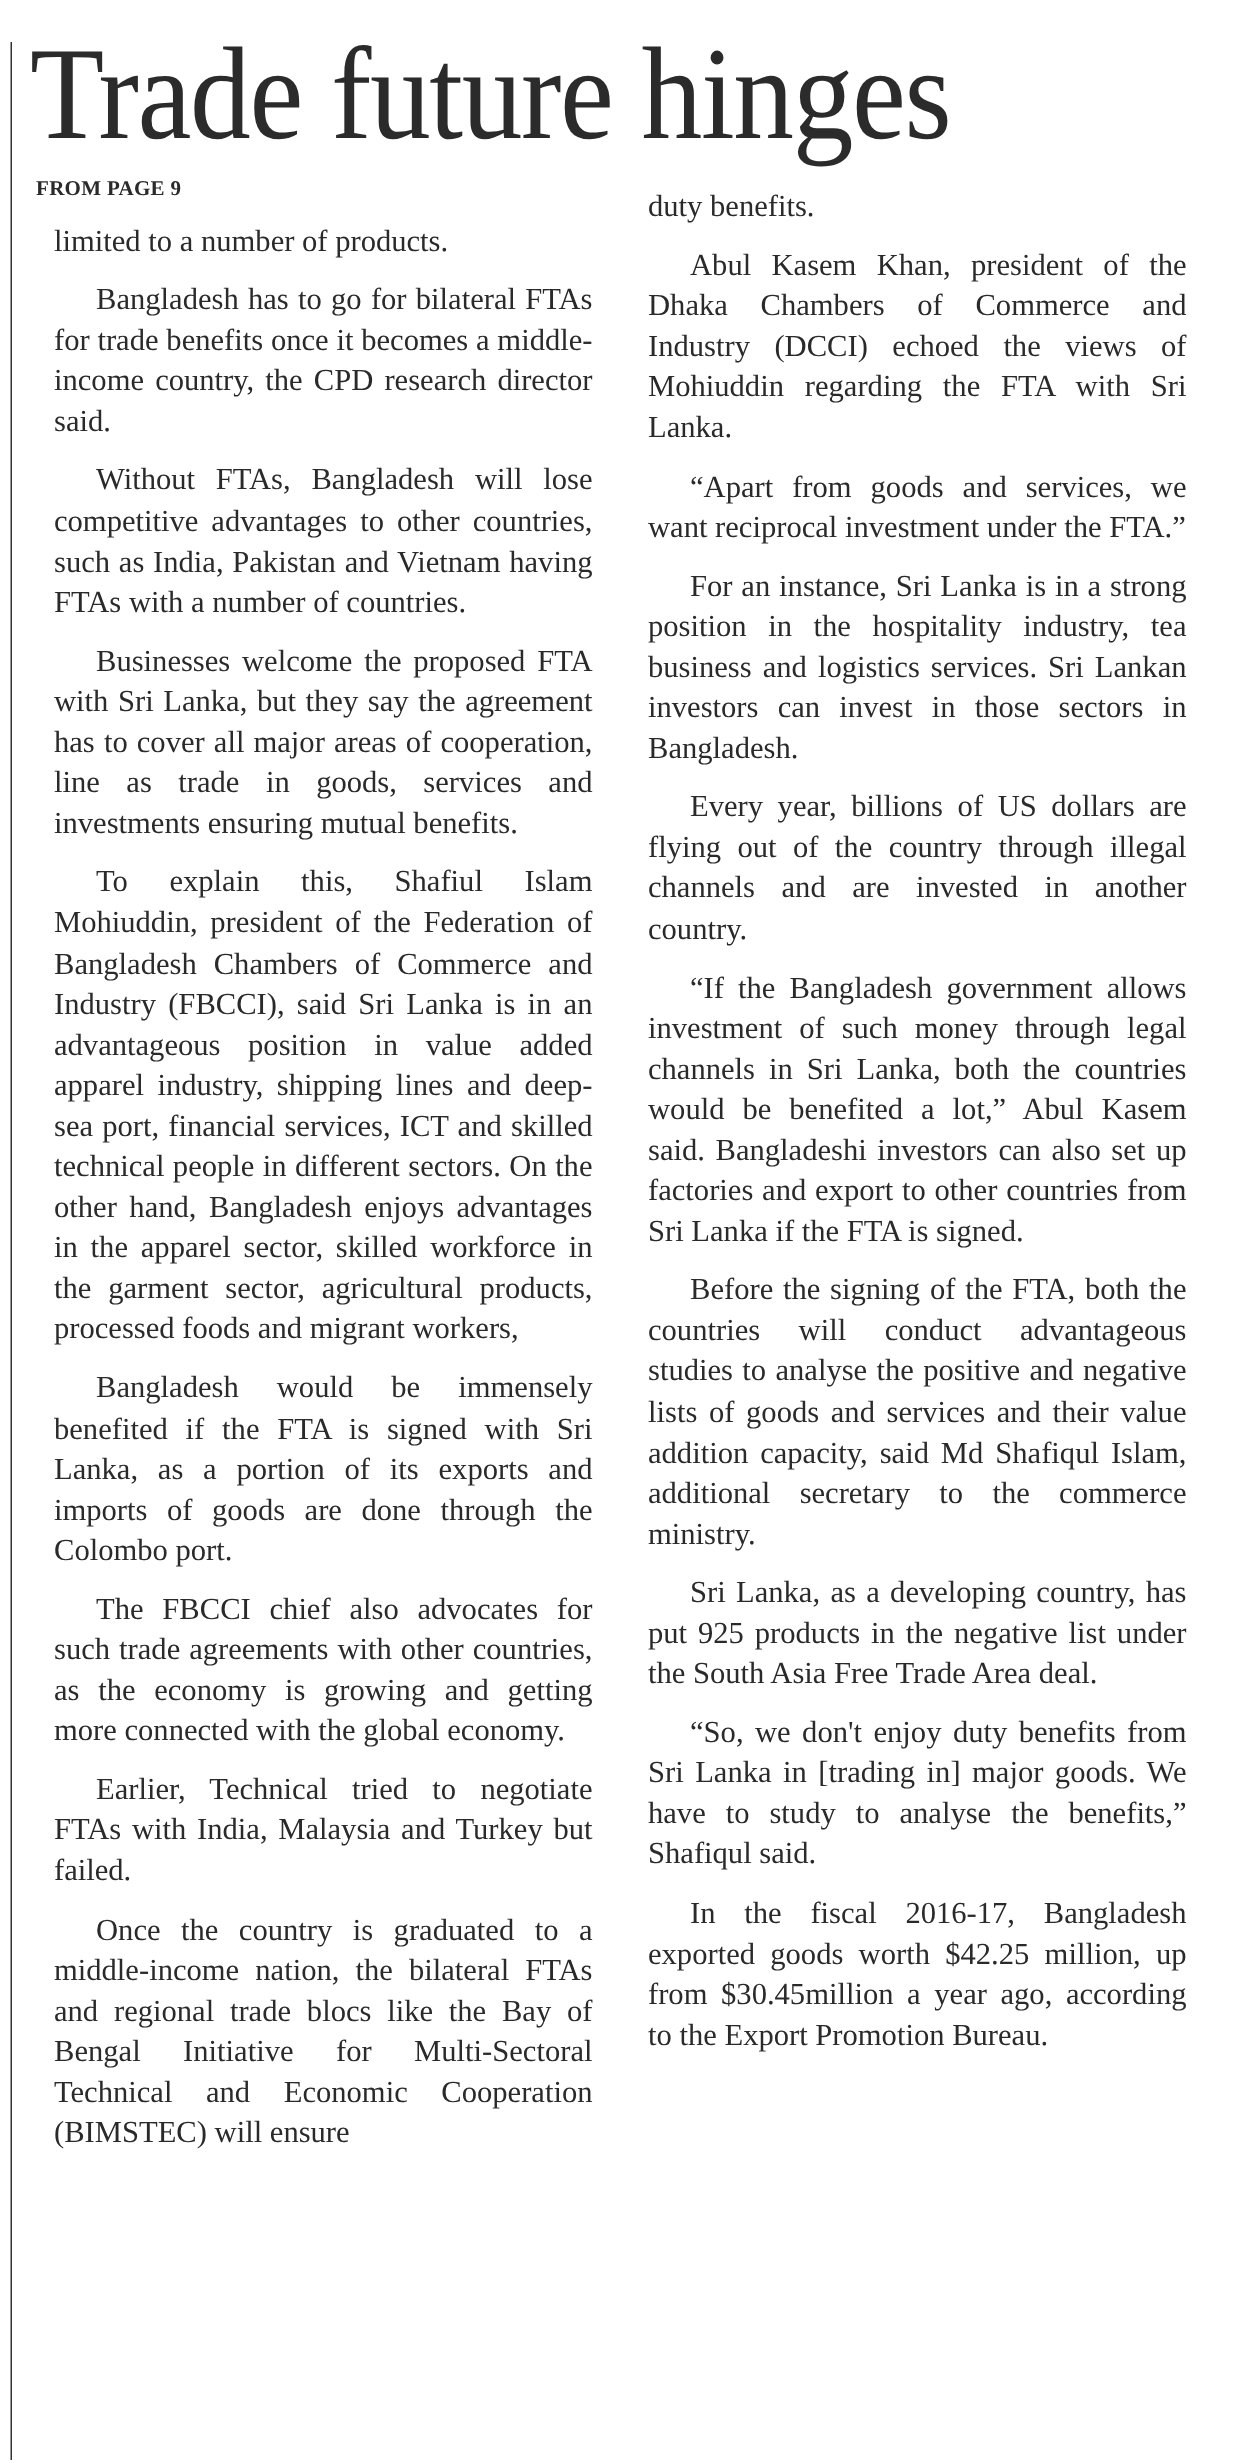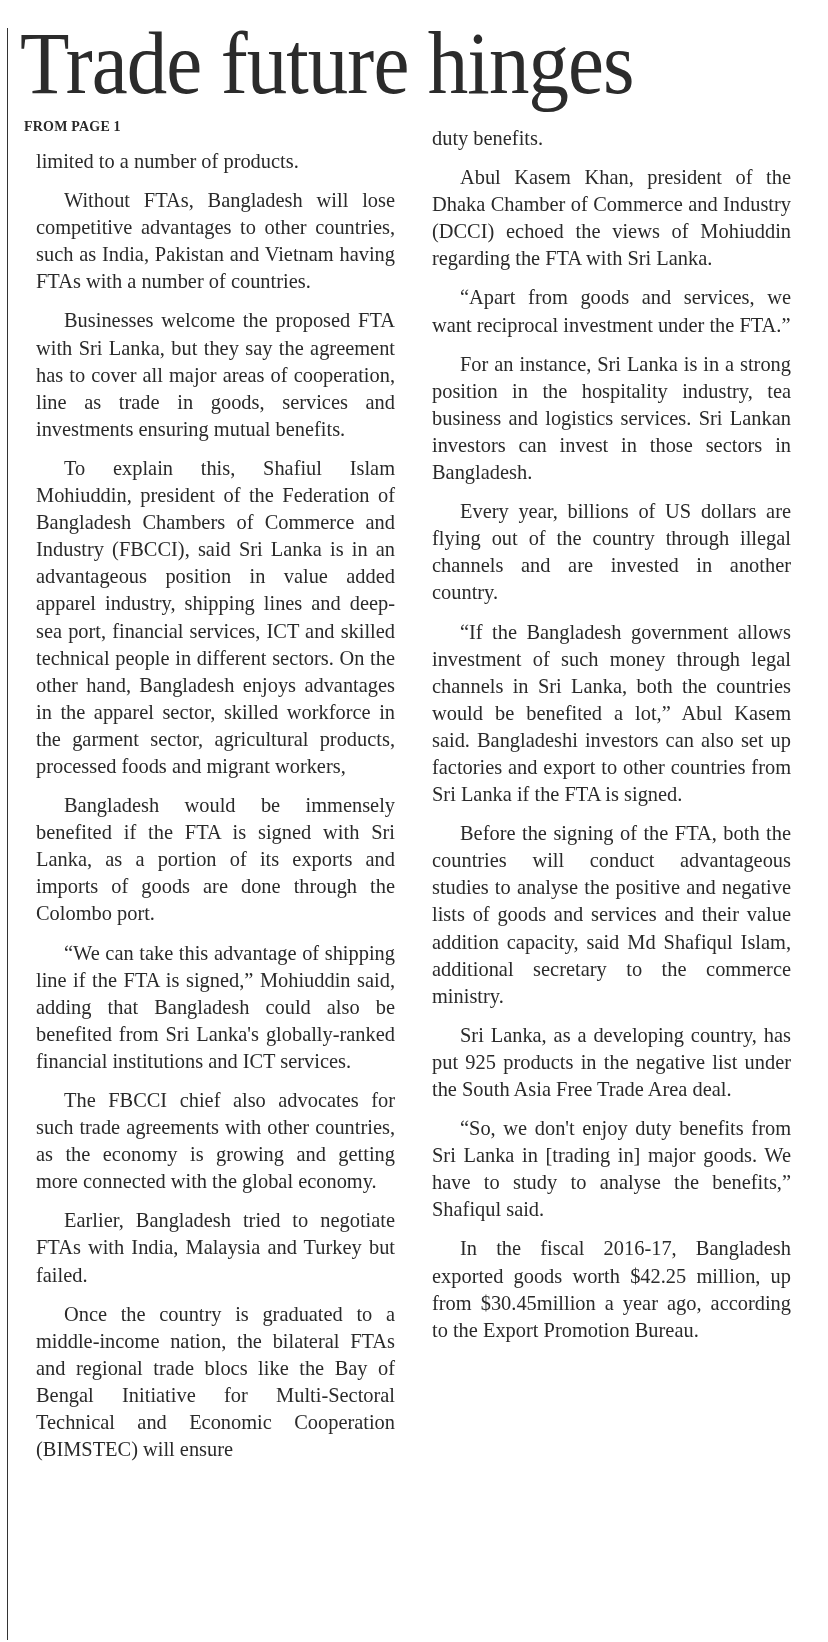--- a/index.html
+++ b/index.html
@@ -32,35 +32,35 @@
   .col p.noindent { text-indent: 0; }
 </style>
 </head>
 <body>
 
 <div class="rule-left"></div>
 
 <h1 class="headline">Trade future hinges</h1>
 
 <div class="col left">
-  <div class="kicker">FROM PAGE 1</div>
+  <div class="kicker">FROM PAGE 9</div>
   <p class="noindent">limited to a number of products.</p>
+  <p>Bangladesh has to go for bilateral FTAs for trade benefits once it becomes a middle-income country, the CPD research director said.</p>
   <p>Without FTAs, Bangladesh will lose competitive advantages to other coun­tries, such as India, Pakistan and Vietnam having FTAs with a number of countries.</p>
   <p>Businesses welcome the proposed FTA with Sri Lanka, but they say the agreement has to cover all major areas of cooperation, line as trade in goods, services and investments ensuring mutual benefits.</p>
   <p>To explain this, Shafiul Islam Mohiuddin, president of the Federation of Bangladesh Chambers of Commerce and Industry (FBCCI), said Sri Lanka is in an advantageous posi­tion in value added apparel industry, shipping lines and deep-sea port, financial services, ICT and skilled technical people in different sectors. On the other hand, Bangladesh enjoys advantages in the apparel sector, skilled workforce in the garment sec­tor, agricultural products, processed foods and migrant workers,</p>
   <p>Bangladesh would be immensely benefited if the FTA is signed with Sri Lanka, as a portion of its exports and imports of goods are done through the Colombo port.</p>
-  <p>“We can take this advantage of shipping line if the FTA is signed,” Mohiuddin said, adding that Bangladesh could also be benefited from Sri Lanka's globally-ranked financial institutions and ICT services.</p>
   <p>The FBCCI chief also advocates for such trade agreements with other countries, as the economy is growing and getting more connected with the global economy.</p>
-  <p>Earlier, Bangladesh tried to negoti­ate FTAs with India, Malaysia and Turkey but failed.</p>
+  <p>Earlier, Technical tried to negoti­ate FTAs with India, Malaysia and Turkey but failed.</p>
   <p>Once the country is graduated to a middle-income nation, the bilateral FTAs and regional trade blocs like the Bay of Bengal Initiative for Multi-Sectoral Technical and Economic Cooperation (BIMSTEC) will ensure</p>
 </div>
 
 <div class="col right">
   <p class="noindent">duty benefits.</p>
-  <p>Abul Kasem Khan, president of the Dhaka Chamber of Commerce and Industry (DCCI) echoed the views of Mohiuddin regarding the FTA with Sri Lanka.</p>
+  <p>Abul Kasem Khan, president of the Dhaka Chambers of Commerce and Industry (DCCI) echoed the views of Mohiuddin regarding the FTA with Sri Lanka.</p>
   <p>“Apart from goods and services, we want reciprocal investment under the FTA.”</p>
   <p>For an instance, Sri Lanka is in a strong position in the hospitality industry, tea business and logistics services. Sri Lankan investors can invest in those sectors in Bangladesh.</p>
   <p>Every year, billions of US dollars are flying out of the country through ille­gal channels and are invested in another country.</p>
   <p>“If the Bangladesh government allows investment of such money through legal channels in Sri Lanka, both the countries would be benefited a lot,” Abul Kasem said. Bangladeshi investors can also set up factories and export to other countries from Sri Lanka if the FTA is signed.</p>
   <p>Before the signing of the FTA, both the countries will conduct advantageous studies to analyse the positive and negative lists of goods and services and their value addition capacity, said Md Shafiqul Islam, additional secretary to the commerce ministry.</p>
   <p>Sri Lanka, as a developing country, has put 925 products in the negative list under the South Asia Free Trade Area deal.</p>
   <p>“So, we don't enjoy duty benefits from Sri Lanka in [trading in] major goods. We have to study to analyse the benefits,” Shafiqul said.</p>
   <p>In the fiscal 2016-17, Bangladesh exported goods worth $42.25 million, up from $30.45million a year ago, according to the Export Promotion Bureau.</p>
 </div>
 

